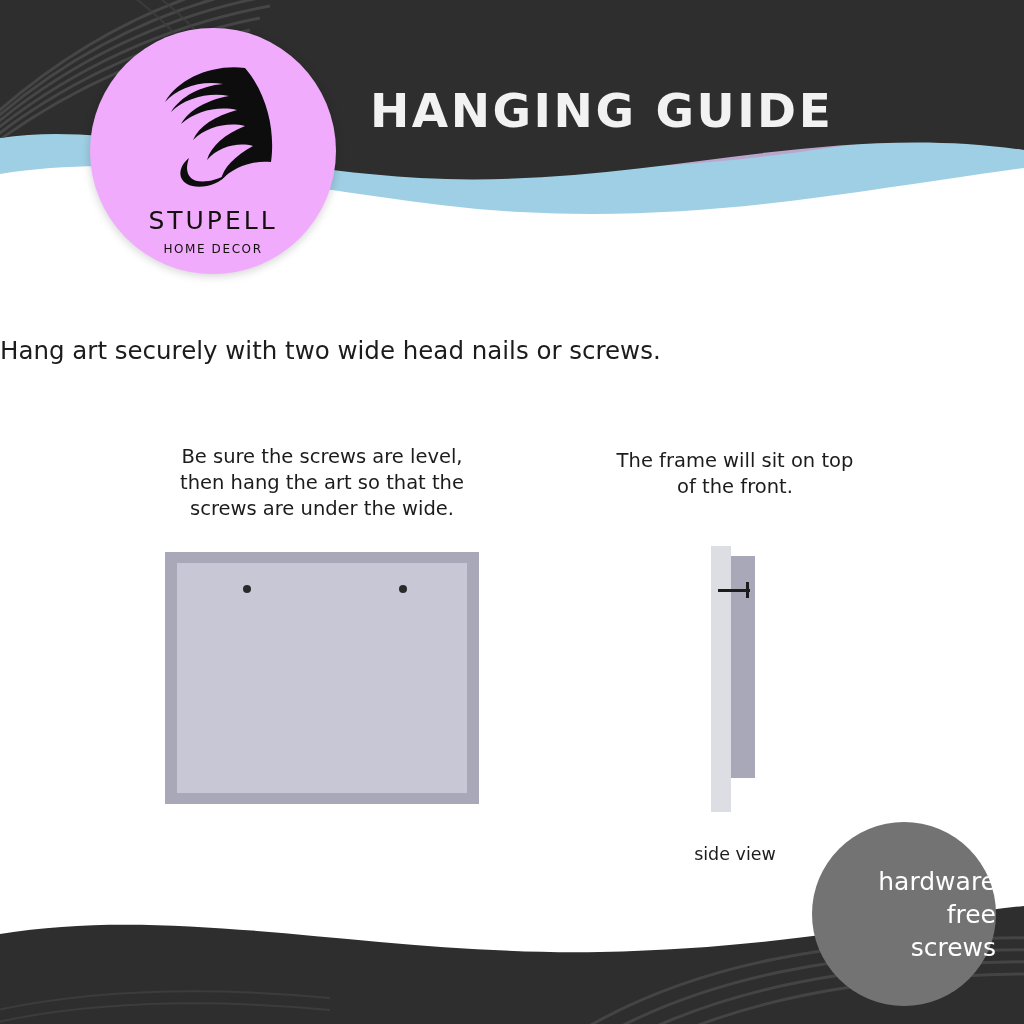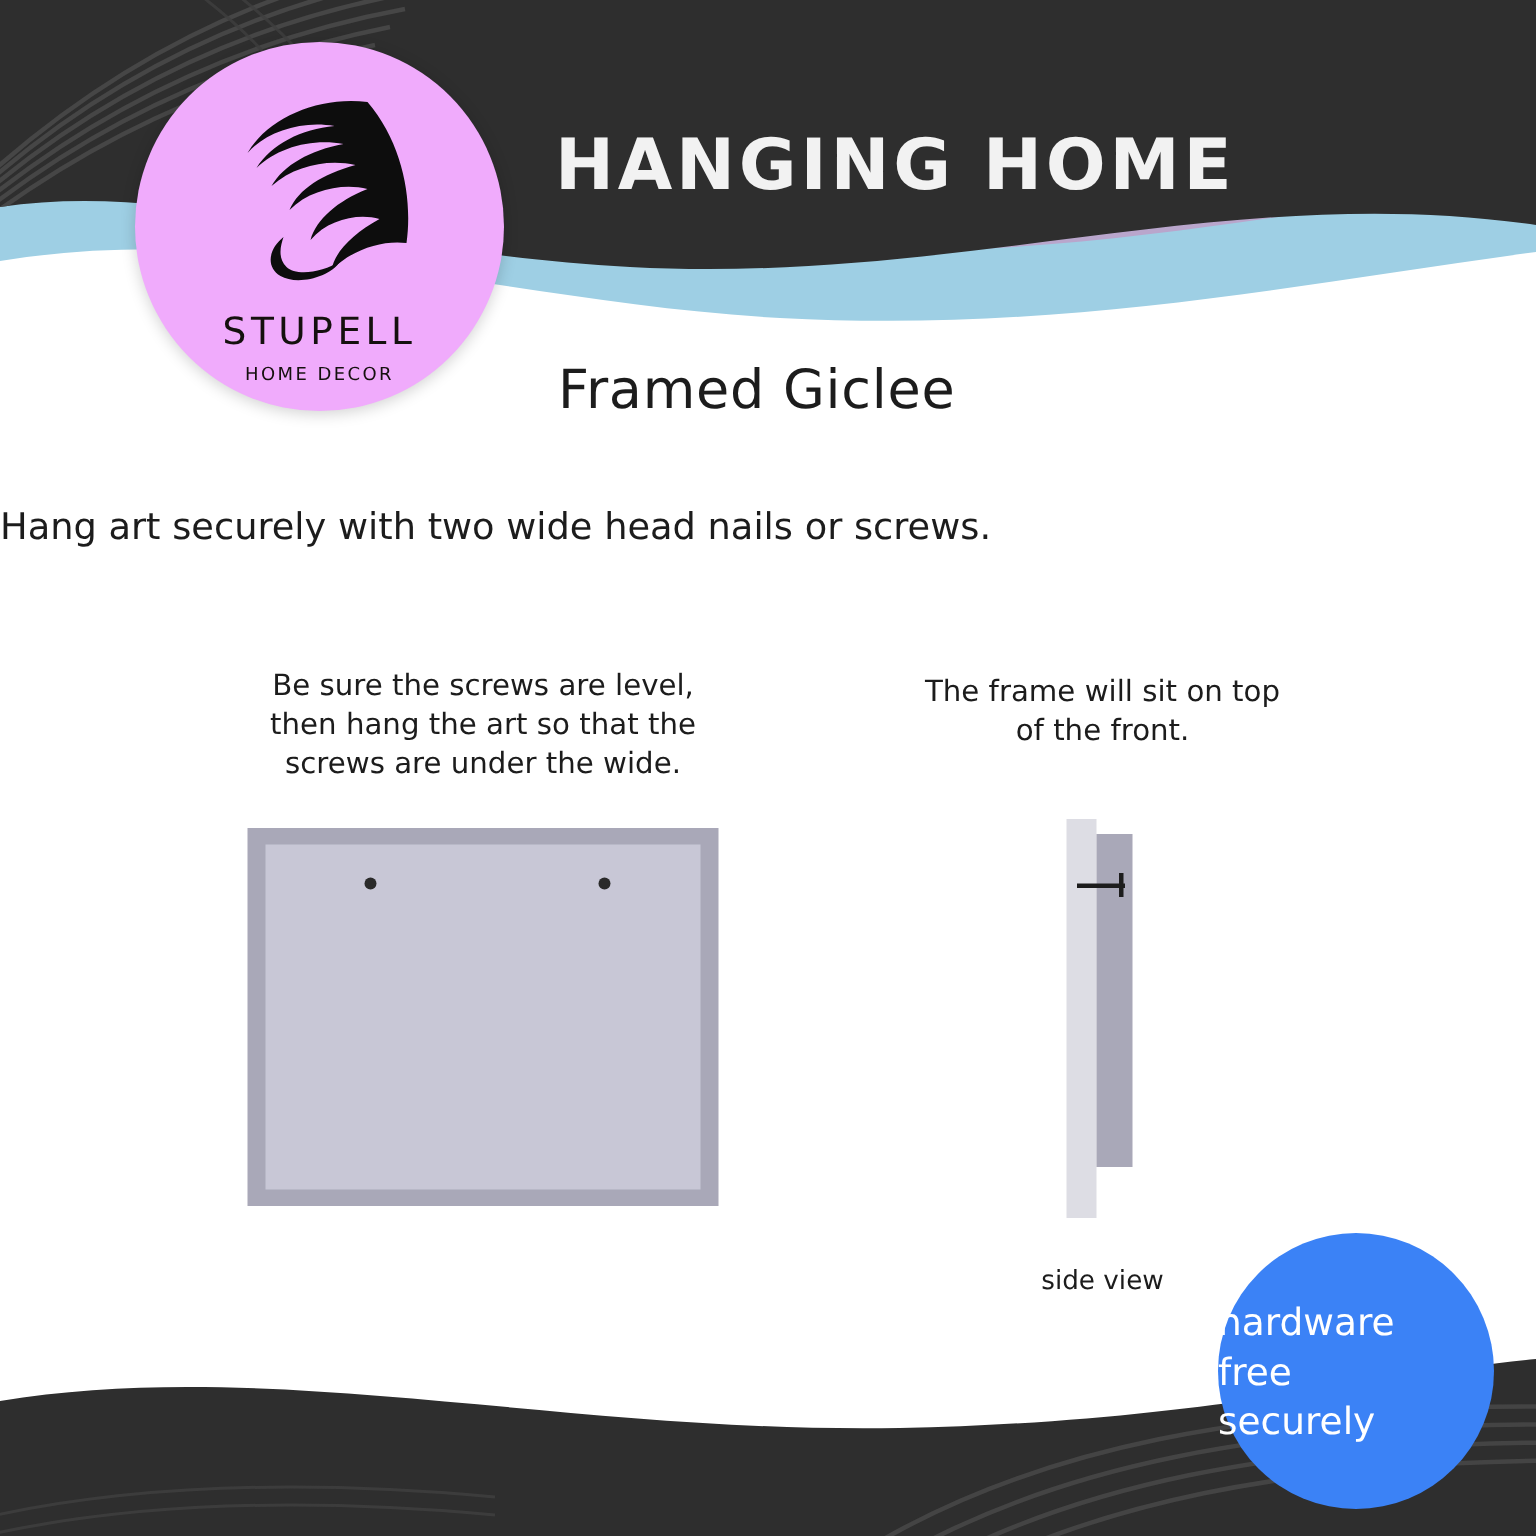--- a/index.html
+++ b/index.html
@@ -208,25 +208,25 @@
   }
 
   
   .badge {
     position: absolute;
     left: 812px;
     top: 822px;
     width: 184px;
     height: 184px;
     border-radius: 50%;
-    background: #3b82f6;
+    background: #737373;
     z-index: 8;
     display: flex;
     flex-direction: column;
-    align-items: flex-start;
+    align-items: flex-end;
     justify-content: center;
   }
   .badge-line {
     font-size: 25px;
     color: #ffffff;
     line-height: 33px;
     text-align: center;
   }
 </style>
 </head>
@@ -263,36 +263,35 @@
           <path d="M-110,238 C-10,128 110,60 250,30"></path>
         </g>
         <g stroke="#3f3f3f" stroke-width="2" fill="none" opacity="0.8">
           <path d="M110,-20 C200,40 240,110 250,200"></path>
           <path d="M130,-24 C222,38 262,108 272,200"></path>
         </g>
       </g>
     </svg>
   </div>
 
-  <h1 class="title">HANGING HOME</h1>
+  <h1 class="title">HANGING GUIDE</h1>
 
   <div class="logo-circle">
     <div class="logo-mark">
       <svg width="140" height="128" viewBox="0 0 140 128" xmlns="http://www.w3.org/2000/svg">
         <g fill="#0d0d0d">
           <path d="M102,6 C70,2 36,16 22,40 C34,26 58,18 80,22 C58,24 38,34 28,50 C42,36 66,30 86,34 C64,38 46,48 38,62 C54,48 76,44 94,48 C72,54 56,64 50,78 C64,64 86,60 102,64 C82,72 68,84 64,98 C76,84 96,80 110,84 C92,94 80,106 78,118 C92,104 112,98 128,100 C132,72 126,34 102,6 Z"></path>
           <path d="M46,96 C36,104 34,116 44,122 C54,128 76,124 84,112 C72,120 54,122 48,116 C42,110 44,102 46,96 Z"></path>
         </g>
       </svg>
     </div>
     <div class="logo-name">STUPELL</div>
     <div class="logo-sub">HOME DECOR</div>
   </div>
 
-  <div class="subtitle">Framed Giclee</div>
   <div class="lead">Hang art securely with two wide head nails or screws.</div>
 
   <div class="col-left-caption">
     <div>Be sure the screws are level,</div>
     <div>then hang the art so that the</div>
     <div>screws are under the wide.</div>
   </div>
 
   <div class="front-frame">
     <div class="front-mat"></div>
@@ -307,21 +306,21 @@
 
   <div class="side-wall"></div>
   <div class="side-frame"></div>
   <div class="side-screw"></div>
   <div class="side-screw-head"></div>
   <div class="side-label">side view</div>
 
   <div class="badge">
     <div class="badge-line">hardware</div>
     <div class="badge-line">free</div>
-    <div class="badge-line">securely</div>
+    <div class="badge-line">screws</div>
   </div>
 
   <div class="band-bottom">
     <svg width="1024" height="130" viewBox="0 0 1024 130" xmlns="http://www.w3.org/2000/svg">
       <defs>
         <clipPath id="botclip">
           <path d="M0,40 C180,10 380,62 600,58 C800,54 920,22 1024,12 L1024,130 L0,130 Z"></path>
         </clipPath>
       </defs>
       <g clip-path="url(#botclip)">

